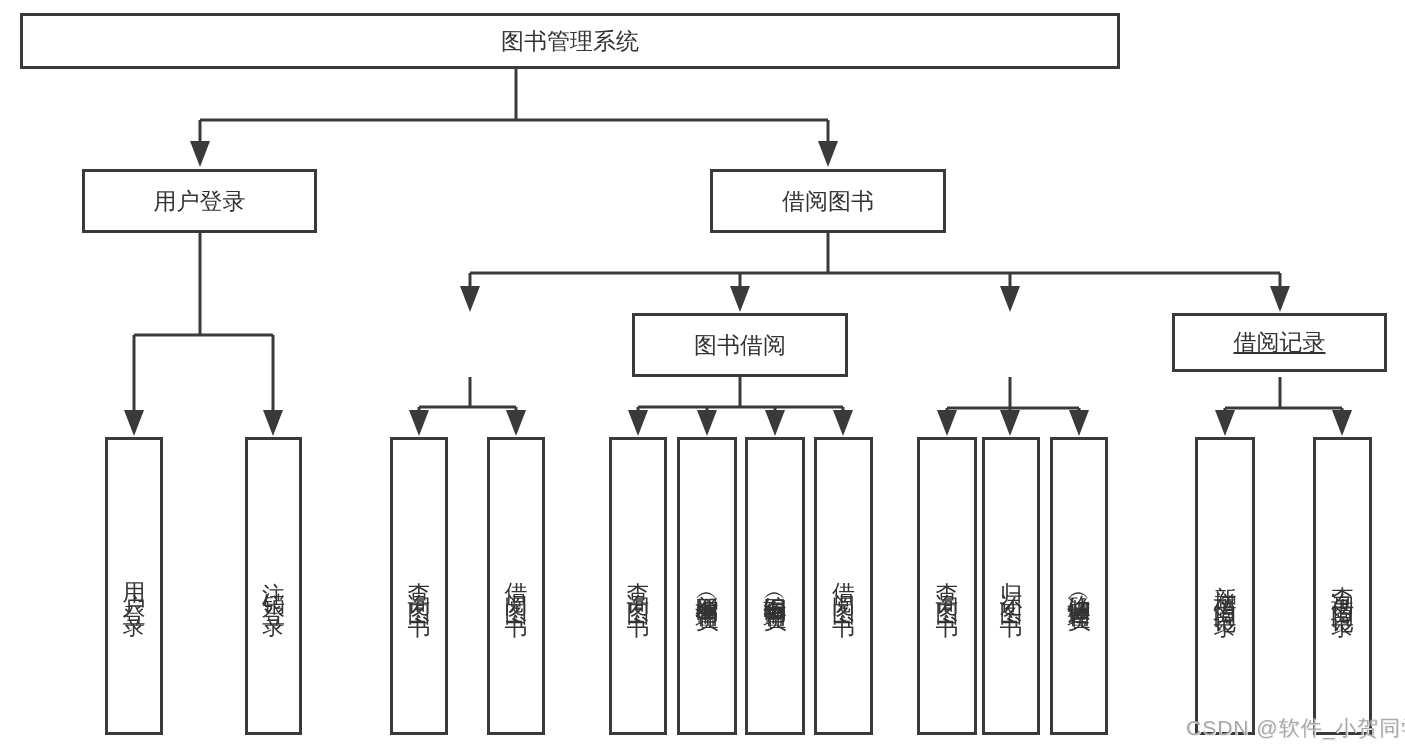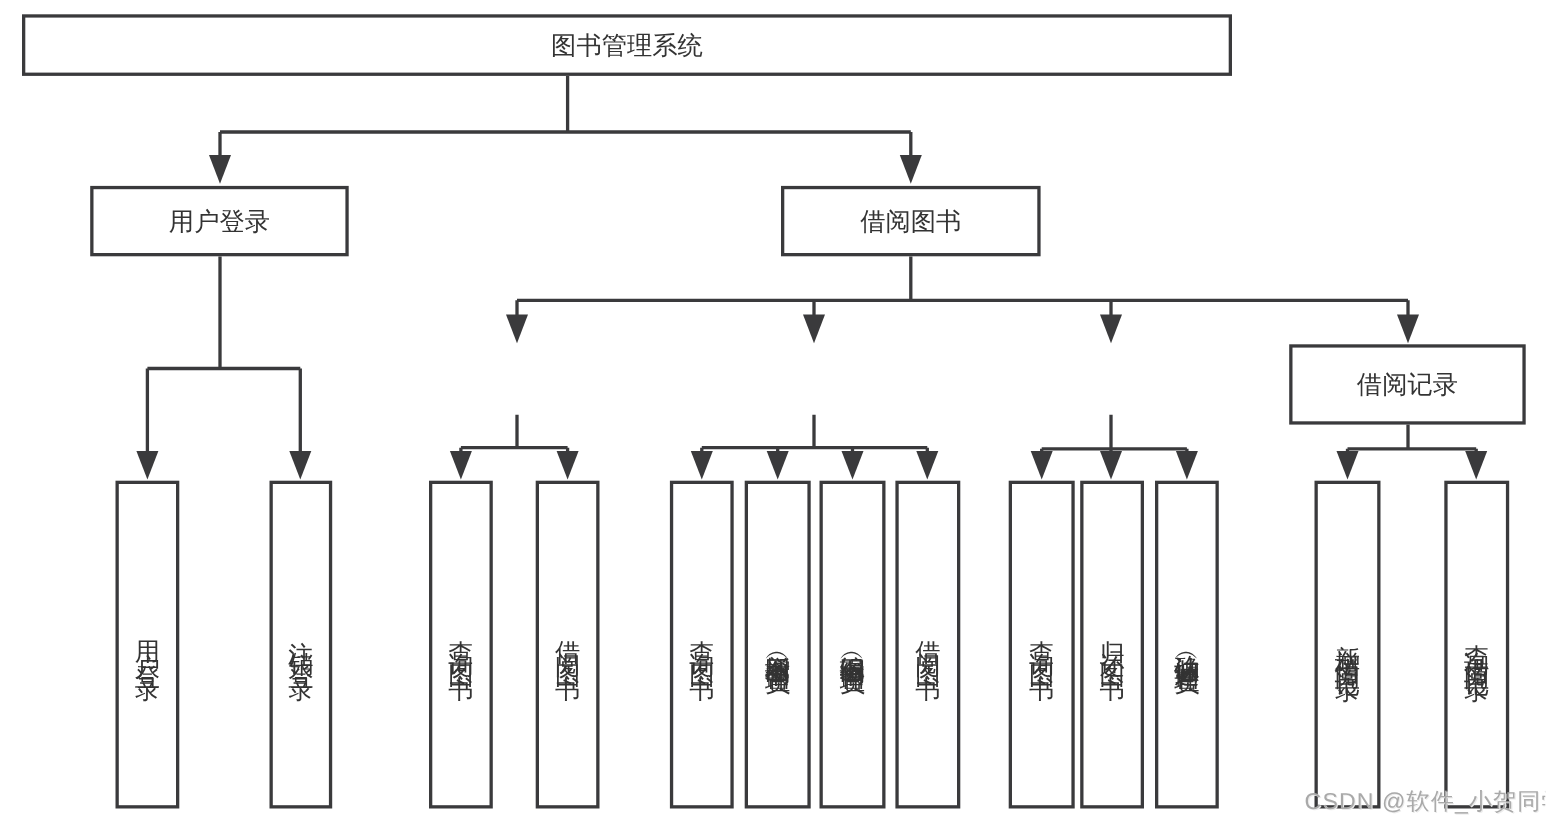--- a/index.html
+++ b/index.html
@@ -38,21 +38,21 @@
   }
   
   .b-root { left: 20px;   top: 13px;  width: 1100px; height: 56px; }
   
   .b-user-login { left: 82px;  top: 169px; width: 235px; height: 64px; }
   .b-book-mgmt  { left: 710px; top: 169px; width: 236px; height: 64px; }
   
   .b-l2-1 { left: 362px;  top: 313px; width: 216px; height: 64px; }
   .b-l2-2 { left: 632px;  top: 313px; width: 216px; height: 64px; }
   .b-l2-3 { left: 902px;  top: 313px; width: 216px; height: 64px; }
-  .b-l2-4 { left: 1172px; top: 313px; width: 215px; height: 73px; }
+  .b-l2-4 { left: 1172px; top: 313px; width: 215px; height: 59px; text-decoration: underline; }
   
   .leaf { top: 437px; height: 298px; }
   .lf-1  { left: 105px;  width: 58px; }
   .lf-2  { left: 245px;  width: 57px; }
   .lf-3  { left: 390px;  width: 58px; }
   .lf-4  { left: 487px;  width: 58px; }
   .lf-5  { left: 609px;  width: 58px; }
   .lf-6  { left: 677px;  width: 60px; }
   .lf-7  { left: 745px;  width: 60px; }
   .lf-8  { left: 814px;  width: 59px; }
@@ -134,20 +134,23 @@
     <span>图书管理系统</span>
   </div>
 
   <div class="box b-user-login">
     <span>用户登录</span>
   </div>
   <div class="box b-book-mgmt">
     <span>借阅图书</span>
   </div>
 
+  <div class="box b-l2-2">
+    <span>图书借阅</span>
+  </div>
   <div class="box b-l2-4">
     <span>借阅记录</span>
   </div>
 
   <div class="box leaf lf-1">
     <span class="vlabel v4">用户登录</span>
   </div>
   <div class="box leaf lf-2">
     <span class="vlabel v4">注销登录</span>
   </div>

